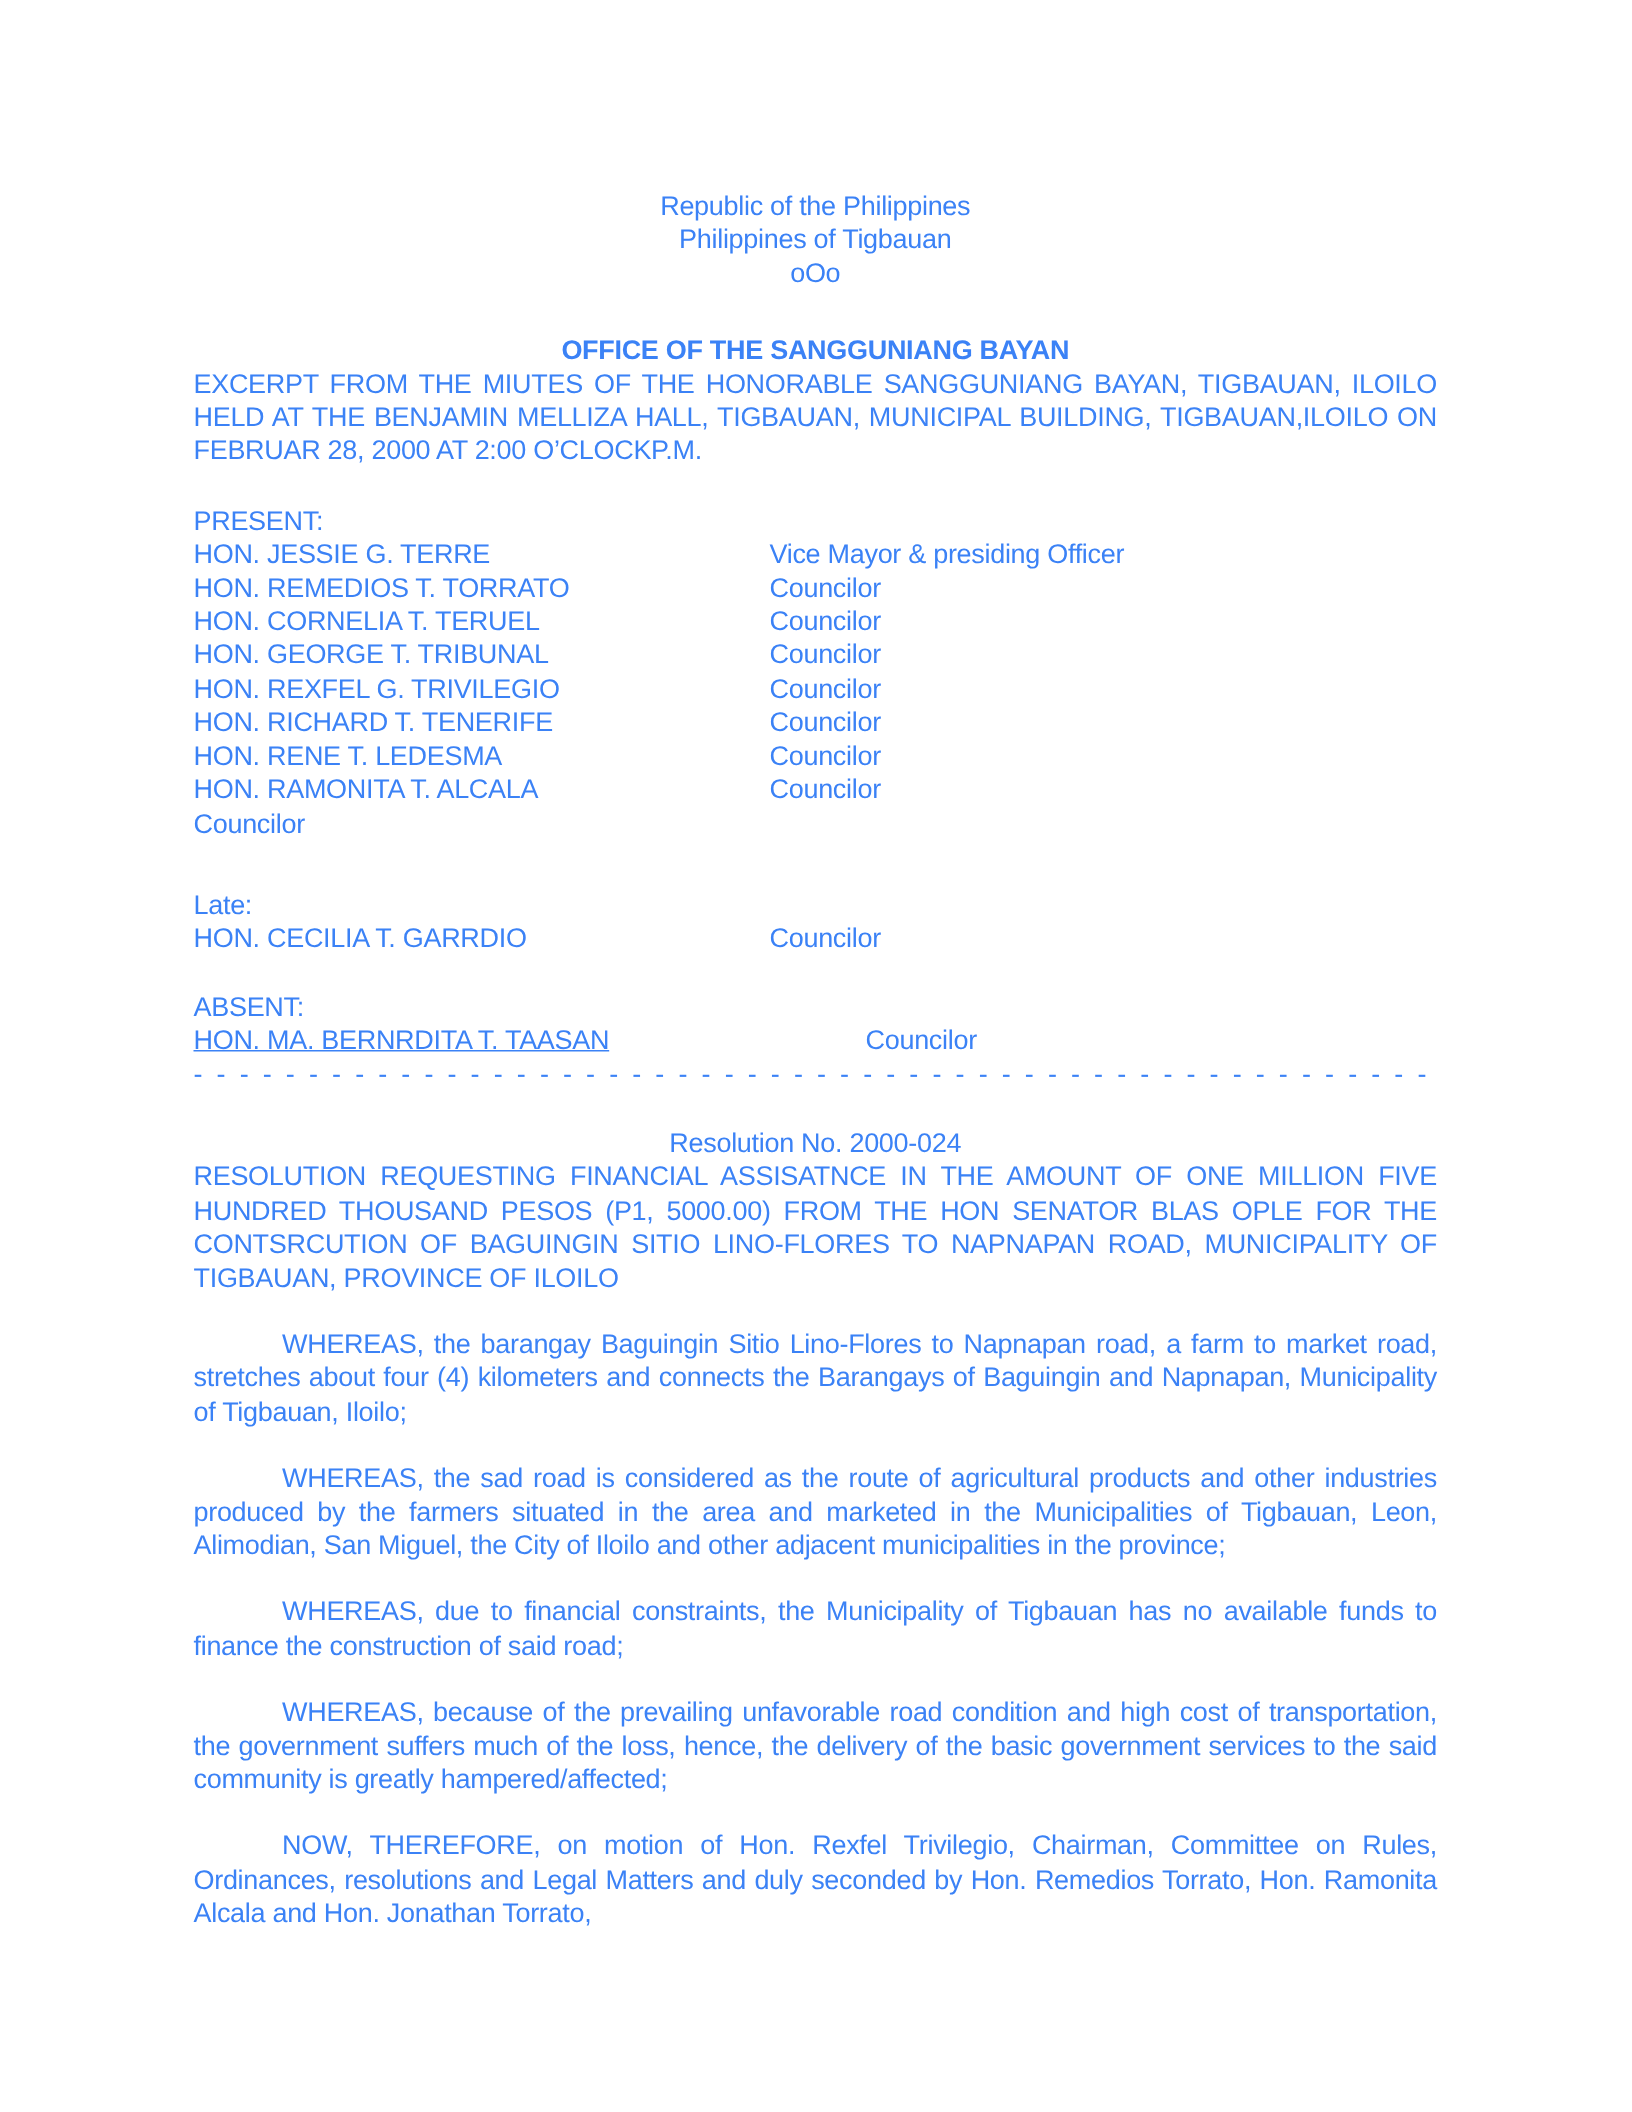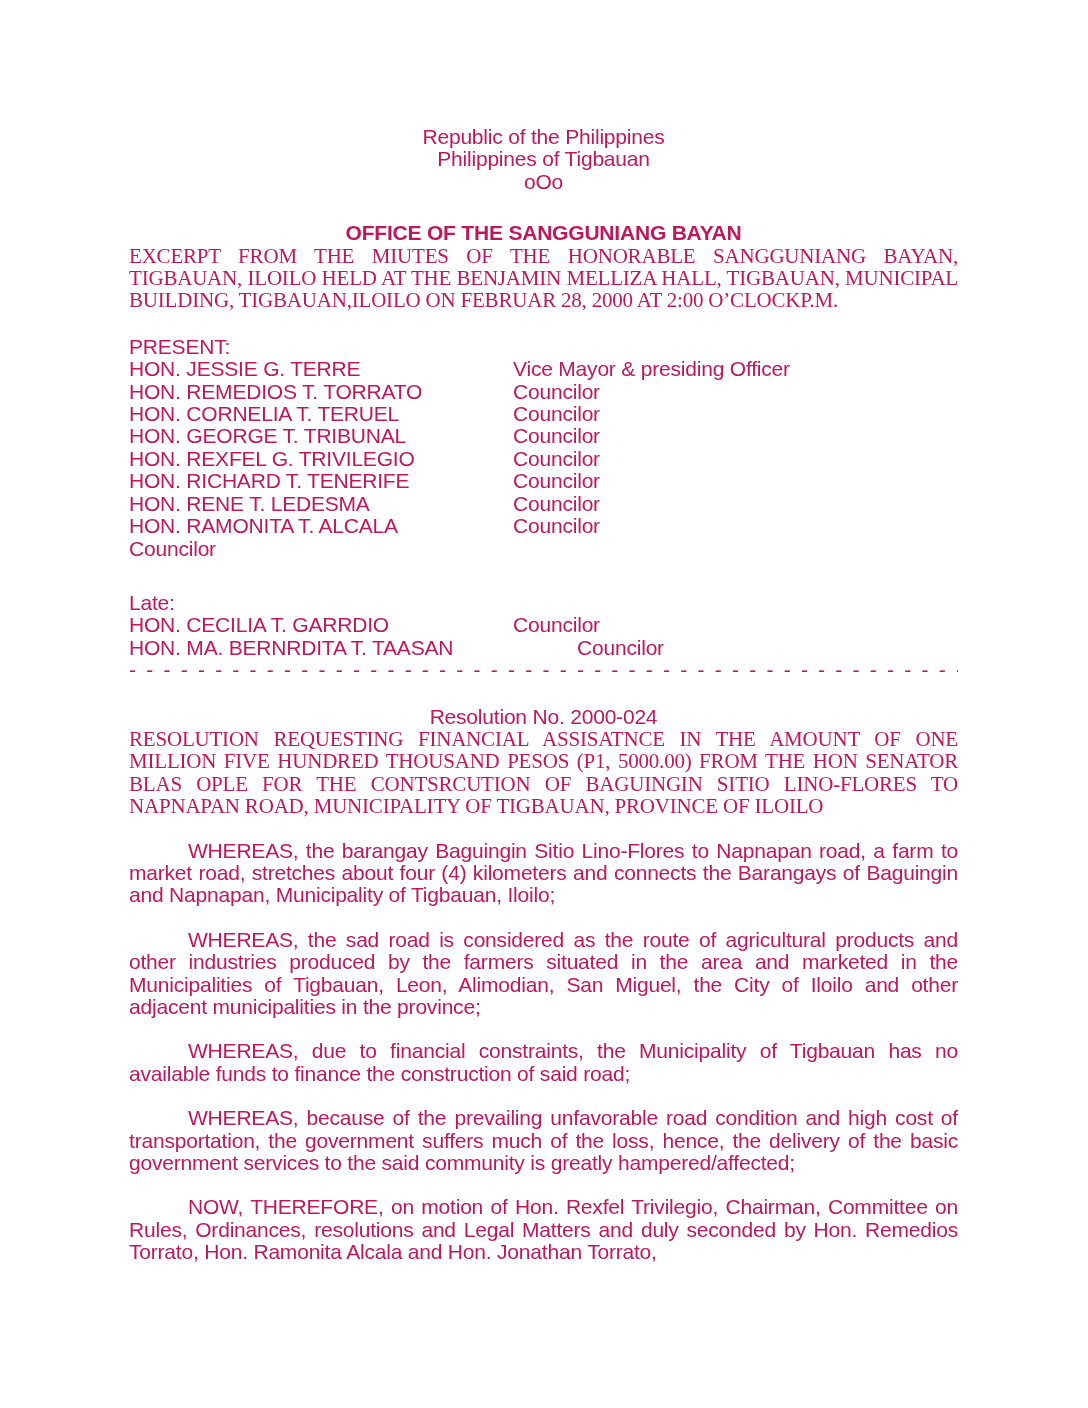--- a/index.html
+++ b/index.html
@@ -6,37 +6,37 @@
     margin: 0;
     padding: 0;
     background: #ffffff;
   }
   .page {
     position: relative;
     width: 1088px;
     height: 1408px;
     box-sizing: border-box;
     background: #ffffff;
-    color: #be185d;
+    color: #3b82f6;
     font-family: "Liberation Sans", "DejaVu Sans", sans-serif;
-    font-size: 21px;
+    font-size: 18px;
     line-height: 22.4px;
     letter-spacing: -0.2px;
     padding: 126px 130px 30px 129px;
     overflow: hidden;
   }
   .center { text-align: center; }
-  .justify { text-align: justify; font-family: Liberation Serif, serif; }
+  .justify { text-align: justify; }
   .office { margin-top: 29px; font-weight: bold; }
   .label-present { margin-top: 24px; }
   .label-late { margin-top: 32px; }
   .label-absent { margin-top: 23px; }
   .row { display: flex; }
   .row .name { width: 384px; flex: 0 0 384px; }
-  .row .name.wide { width: 448px; flex: 0 0 448px; }
+  .row .name.wide { width: 448px; flex: 0 0 448px; text-decoration: underline; }
   .row .pos { flex: 1; }
   .divider {
     white-space: nowrap;
     overflow: hidden;
     height: 22.4px;
     letter-spacing: 2.2px;
   }
   .res-number { margin-top: 24px; }
   .res-title { margin-top: 0; }
   p.body-par {
@@ -107,20 +107,21 @@
 
   <div class="label-late">Late:</div>
   <div>
 
       <div class="row">
         <span class="name">HON. CECILIA T. GARRDIO</span>
         <span class="pos">Councilor</span>
       </div>
     </div>
 
+  <div class="label-absent">ABSENT:</div>
   <div>
 
       <div class="row">
         <span class="name wide">HON. MA. BERNRDITA T. TAASAN</span>
         <span class="pos">Councilor</span>
       </div>
     </div>
 
   <div class="divider">- - - - - - - - - - - - - - - - - - - - - - - - - - - - - - - - - - - - - - - - - - - - - - - - - - - - - - - - - - - - - - - - - - - - - - - - - - - - - - - - - - - - - - - - - - - - - - - - - - - - - - - - - - - - - - - - -</div>
 

